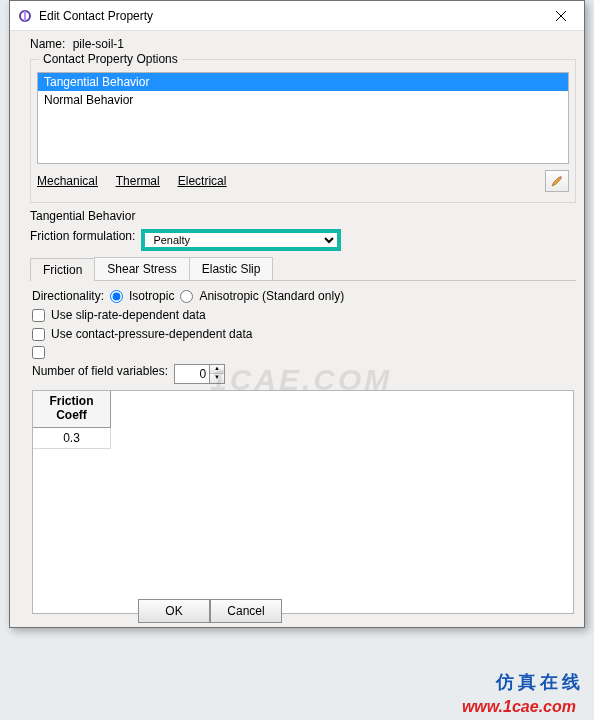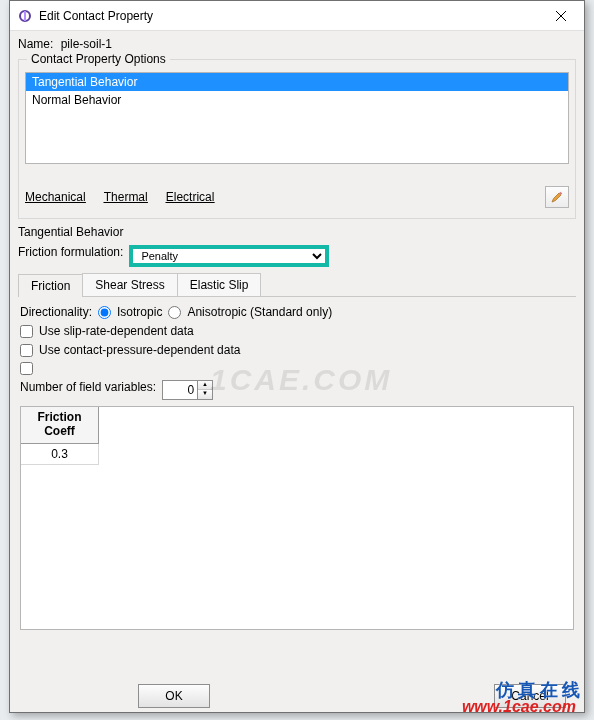--- a/index.html
+++ b/index.html
@@ -11,21 +11,21 @@
     font-size: 12px;
     background: #e8ecef;
     overflow: hidden;
     color: #000;
   }
   .dialog {
     position: absolute;
     left: 9px;
     top: 0;
     width: 576px;
-    height: 713px;
+    height: 628px;
     background: #bef264;
     border: 1px solid #707070;
     box-shadow: 3px 3px 8px rgba(0,0,0,0.3);
   }
   .titlebar {
     height: 30px;
     display: flex;
     align-items: center;
     padding: 0 0 0 7px;
     background: #fff;
@@ -44,21 +44,21 @@
     height: 30px;
     display: flex;
     align-items: center;
     justify-content: center;
     cursor: pointer;
   }
   .client {
     position: absolute;
     left: 0; top: 30px; right: 0; bottom: 0;
     background: #f1f0ef;
-    padding: 6px 8px 0 8px;
+    padding: 6px 8px 0 20px;
   }
   .name-row { margin-bottom: 8px; }
   .fieldset {
     border: 1px solid #d8d8d8;
     padding: 6px 6px 8px 6px;
     margin-bottom: 6px;
     position: relative;
   }
   .fieldset > .legend {
     position: absolute;
@@ -80,21 +80,21 @@
     cursor: default;
   }
   .option-item.selected {
     background: #1e90ff;
     color: #fff;
   }
   .menu-row {
     display:flex;
     align-items:center;
     gap: 18px;
-    margin-top: 20px;
+    margin-top: 4px;
     padding: 2px 0;
     text-align: center;
   }
   .menu-label { text-decoration: underline; text-decoration-color: #000; cursor:default; }
   .edit-small-btn {
     margin-left: auto;
     width: 24px; height: 22px;
     border: 1px solid #b6b6b6;
     background: linear-gradient(#fdfdfd,#ececec);
     display:flex; align-items:center; justify-content:center;
@@ -189,41 +189,40 @@
     font-weight:bold;
     font-style:italic;
     color: rgba(0,0,0,0.09);
     pointer-events:none;
   }
   .footer-btns {
     position:absolute;
     bottom:0; left:0; right:0;
     height:28px;
     display:flex;
-    justify-content:space-between;
     padding: 0 8px;
   }
   .dlg-btn {
     min-width:72px;
     height:24px;
     border:1px solid #8e8e8e;
     background: linear-gradient(#fdfdfd,#e3e3e3);
     font-family:inherit; font-size:12px;
     cursor:pointer;
   }
   .dlg-btn:first-child { margin-left:120px; }
   .dlg-btn:last-child { margin-right:10px; }
   .corner-brand {
     position:absolute;
     right:0; bottom:0;
     width:135px; height:54px;
     pointer-events:none;
   }
   .corner-brand .zh {
-    position:absolute; right:10px; top:12px;
+    position:absolute; right:10px; top:4px;
     font-size:18px; font-weight:bold;
     color:#1757b3;
     letter-spacing:4px;
     text-shadow:0 0 1px #fff;
   }
   .corner-brand .url {
     position:absolute; right:18px; bottom:4px;
     font-size:16px; font-weight:bold;
     color:#d22;
     font-style:italic;

